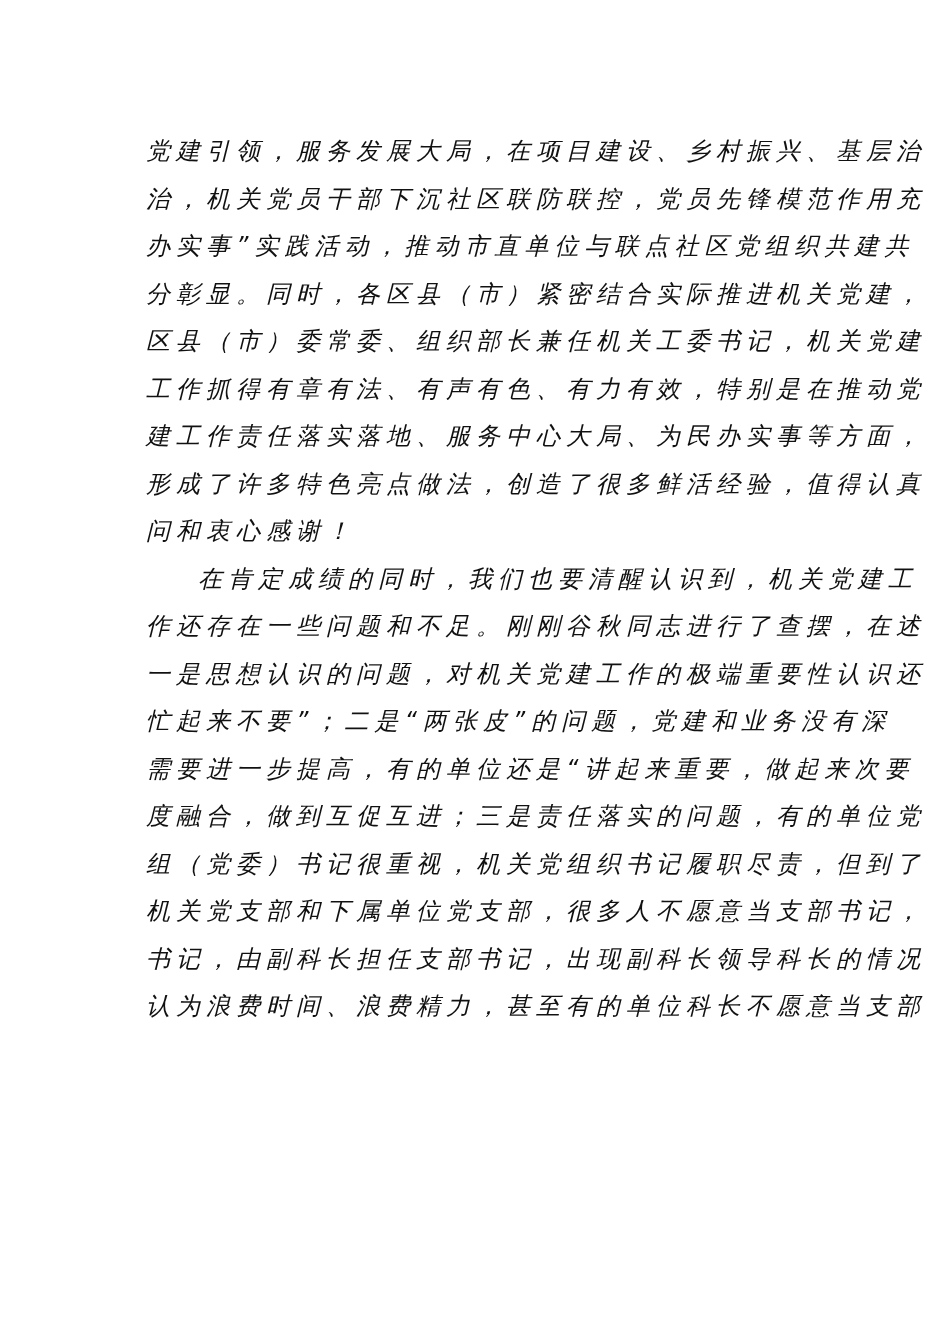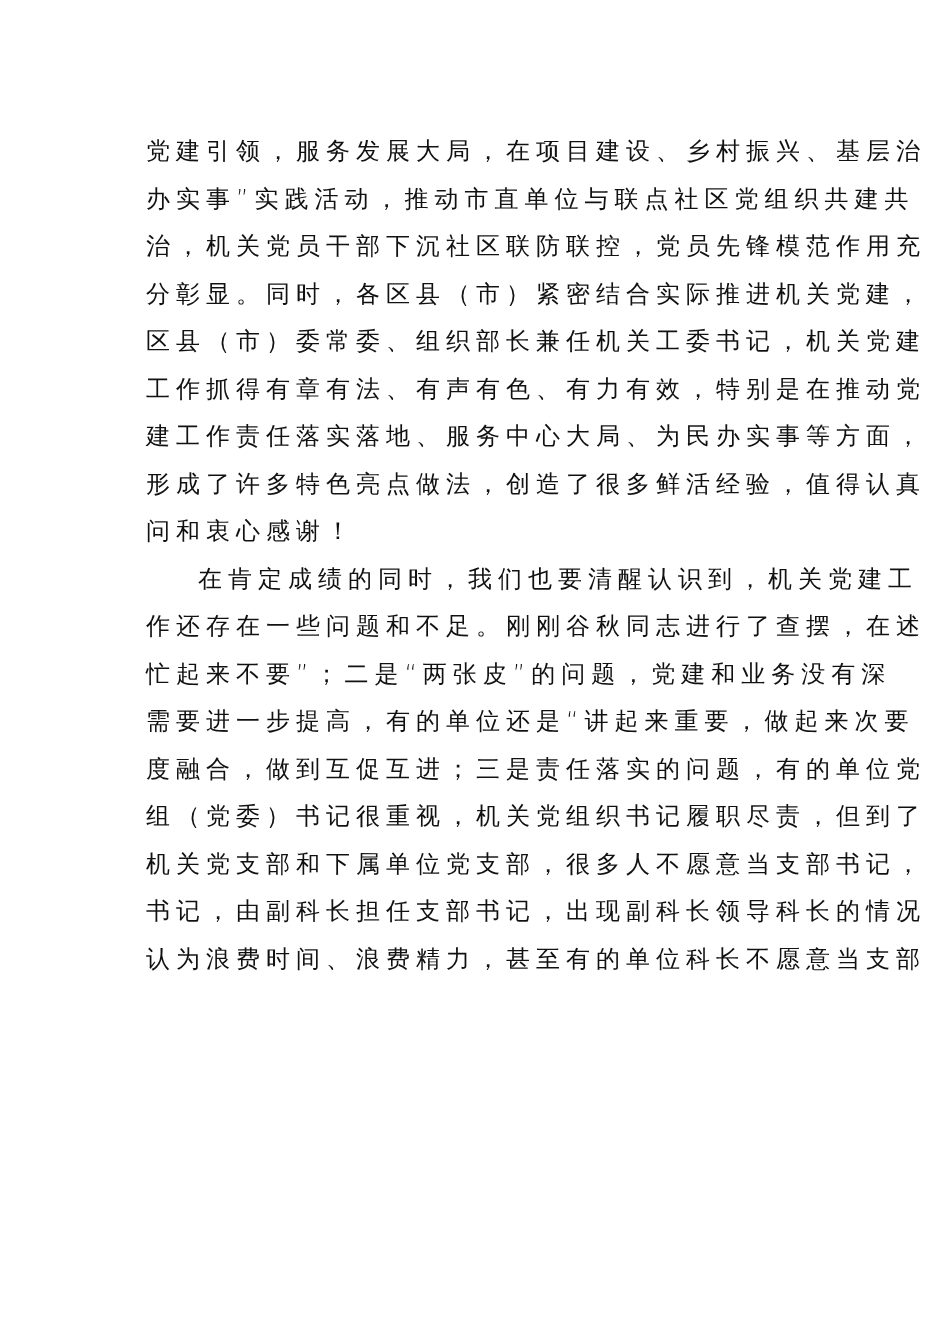--- a/index.html
+++ b/index.html
@@ -22,41 +22,43 @@
       font-family: "DejaVu Sans", "Liberation Sans", sans-serif;
       font-size: 24px;
       line-height: 47.5px;
       letter-spacing: 6px;
       font-weight: 300;
     }
     .line {
       display: block;
       white-space: nowrap;
       height: 47.5px;
+      font-style: italic;
     }
     .line.indent {
       padding-left: 52px;
       text-align: center;
     }
   </style>
 </head>
 <body>
 
 <div class="page">
   <span class="line">党建引领，服务发展大局，在项目建设、乡村振兴、基层治</span>
+  <span class="line">治，机关党员干部下沉社区联防联控，党员先锋模范作用充</span>
   <span class="line">办实事”实践活动，推动市直单位与联点社区党组织共建共</span>
-  <span class="line">治，机关党员干部下沉社区联防联控，党员先锋模范作用充</span>
   <span class="line">分彰显。同时，各区县（市）紧密结合实际推进机关党建，</span>
   <span class="line">区县（市）委常委、组织部长兼任机关工委书记，机关党建</span>
   <span class="line">工作抓得有章有法、有声有色、有力有效，特别是在推动党</span>
   <span class="line">建工作责任落实落地、服务中心大局、为民办实事等方面，</span>
   <span class="line">形成了许多特色亮点做法，创造了很多鲜活经验，值得认真</span>
   <span class="line">问和衷心感谢！</span>
   <span class="line indent">在肯定成绩的同时，我们也要清醒认识到，机关党建工</span>
   <span class="line">作还存在一些问题和不足。刚刚谷秋同志进行了查摆，在述</span>
+  <span class="line">一是思想认识的问题，对机关党建工作的极端重要性认识还</span>
   <span class="line">忙起来不要”；二是“两张皮”的问题，党建和业务没有深</span>
   <span class="line">需要进一步提高，有的单位还是“讲起来重要，做起来次要</span>
   <span class="line">度融合，做到互促互进；三是责任落实的问题，有的单位党</span>
   <span class="line">组（党委）书记很重视，机关党组织书记履职尽责，但到了</span>
   <span class="line">机关党支部和下属单位党支部，很多人不愿意当支部书记，</span>
   <span class="line">书记，由副科长担任支部书记，出现副科长领导科长的情况</span>
   <span class="line">认为浪费时间、浪费精力，甚至有的单位科长不愿意当支部</span>
 </div>
 
 </body></html>

